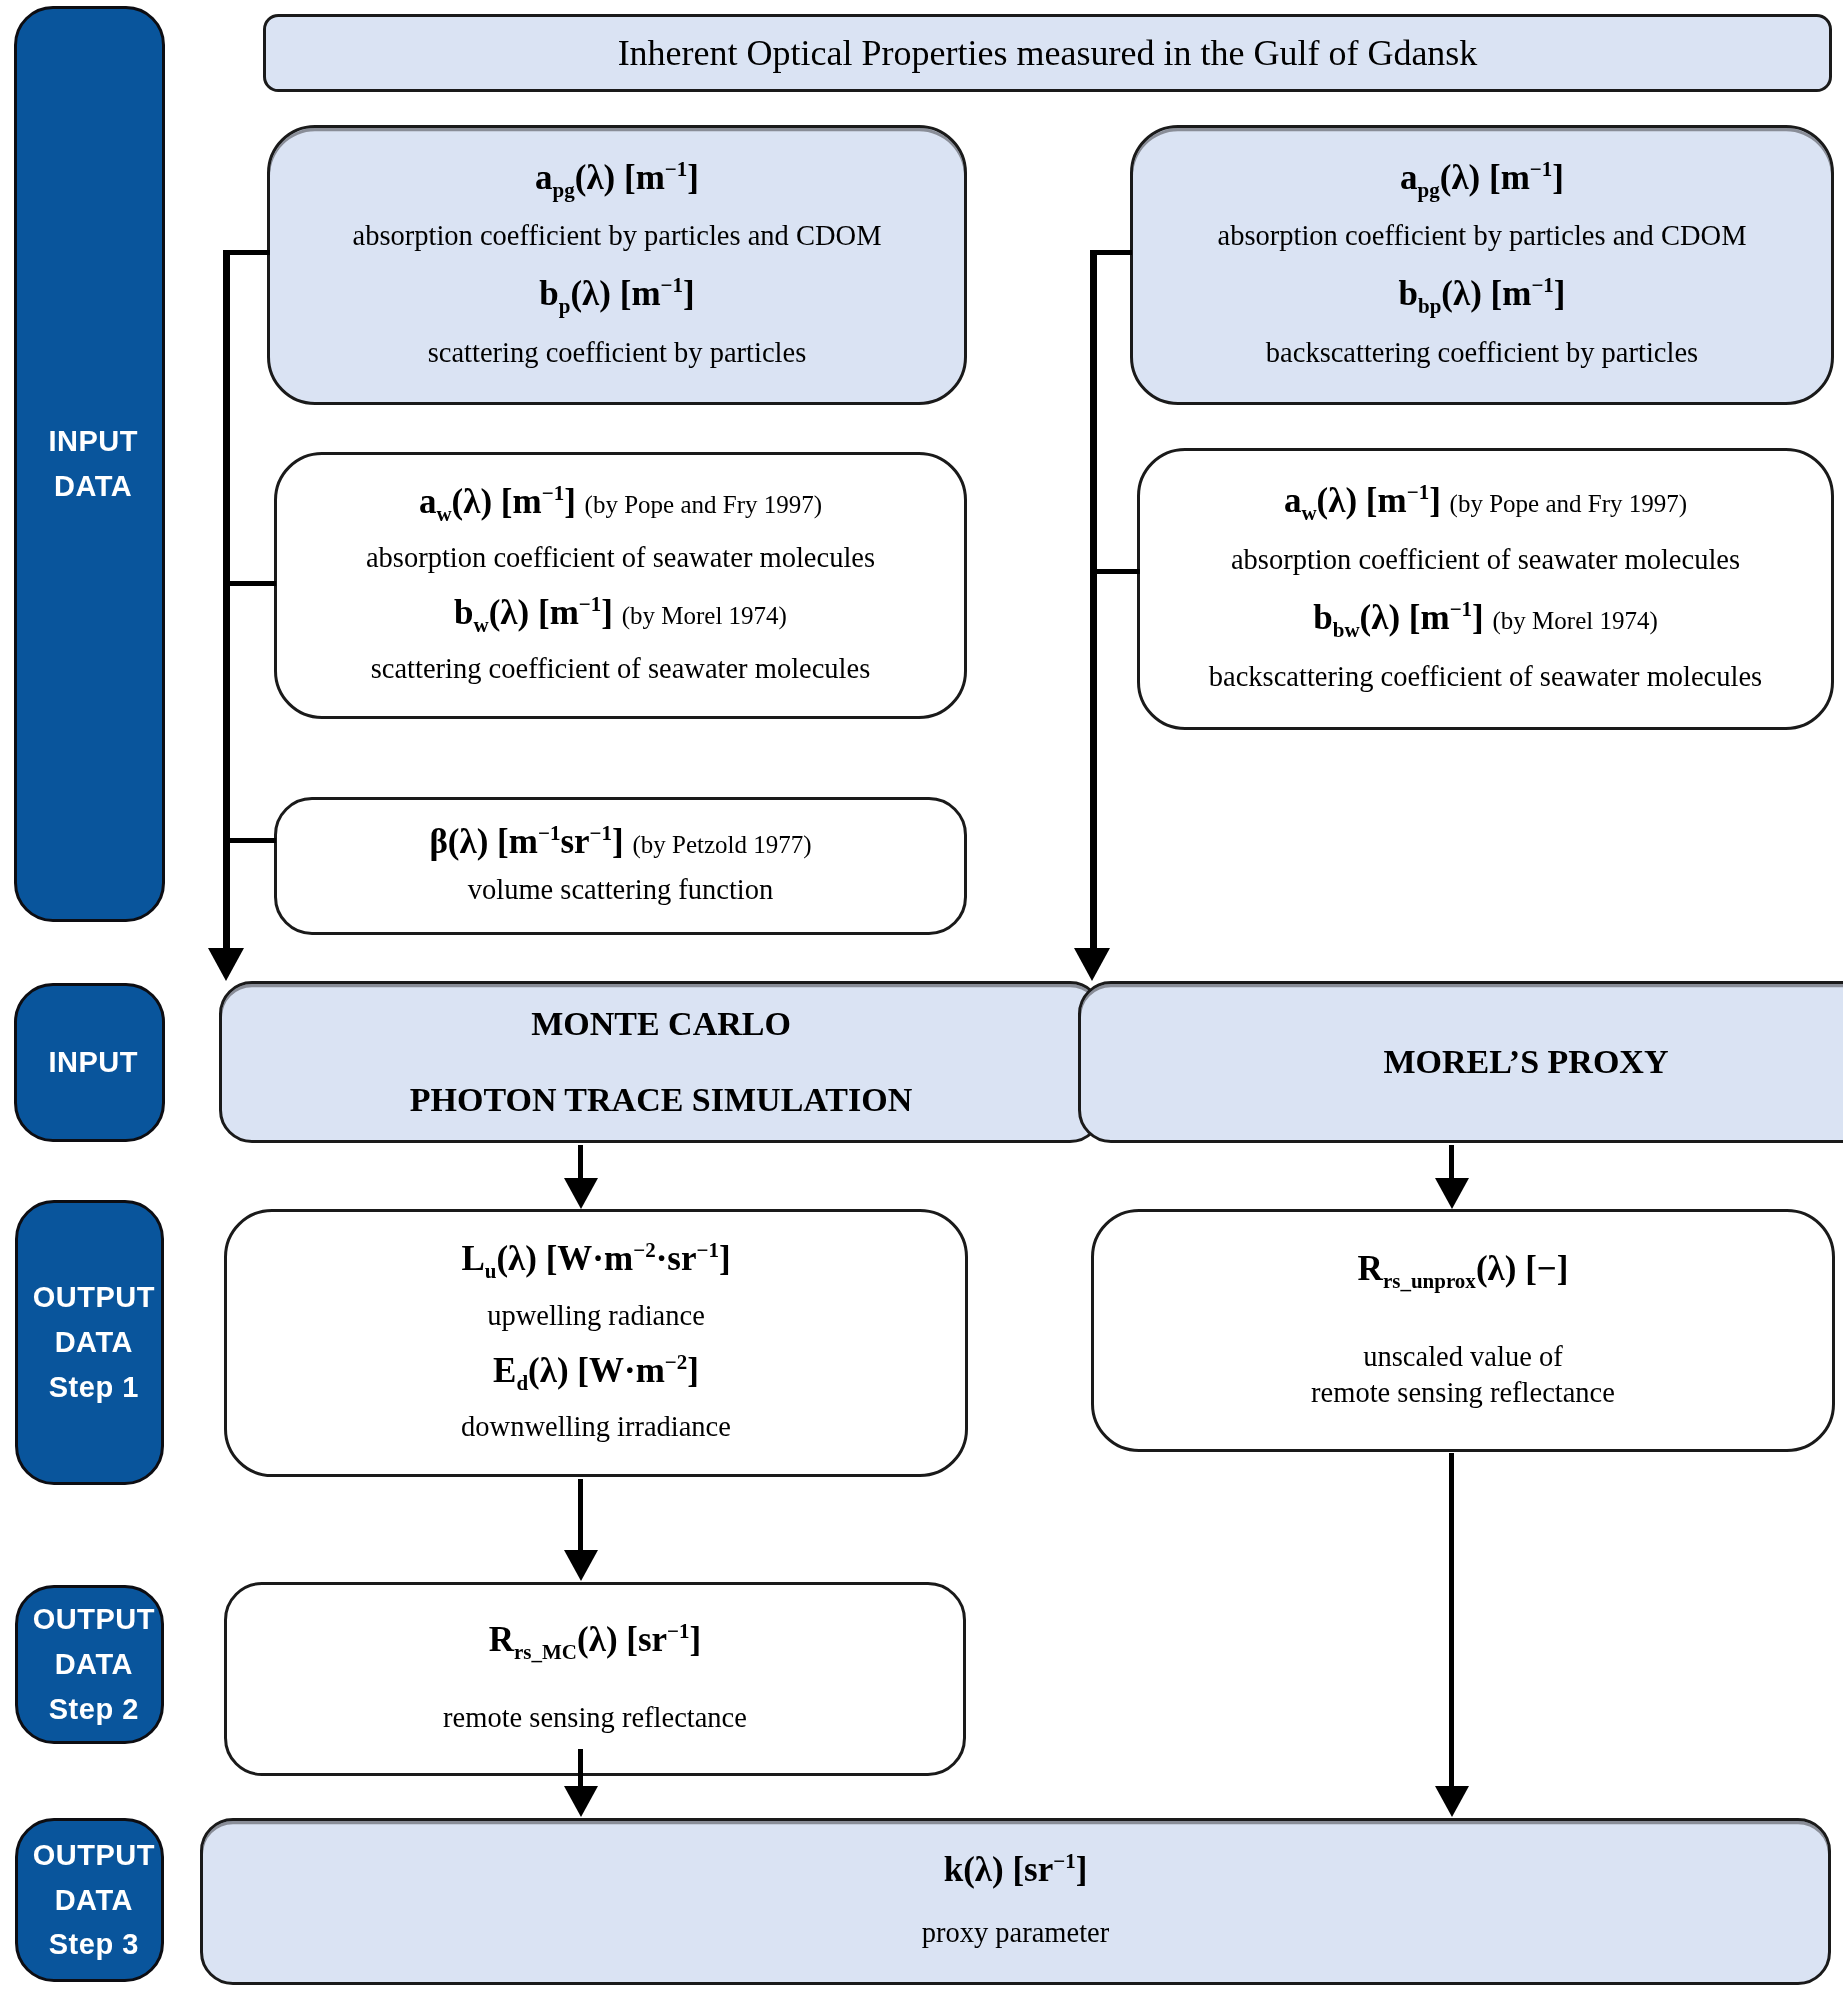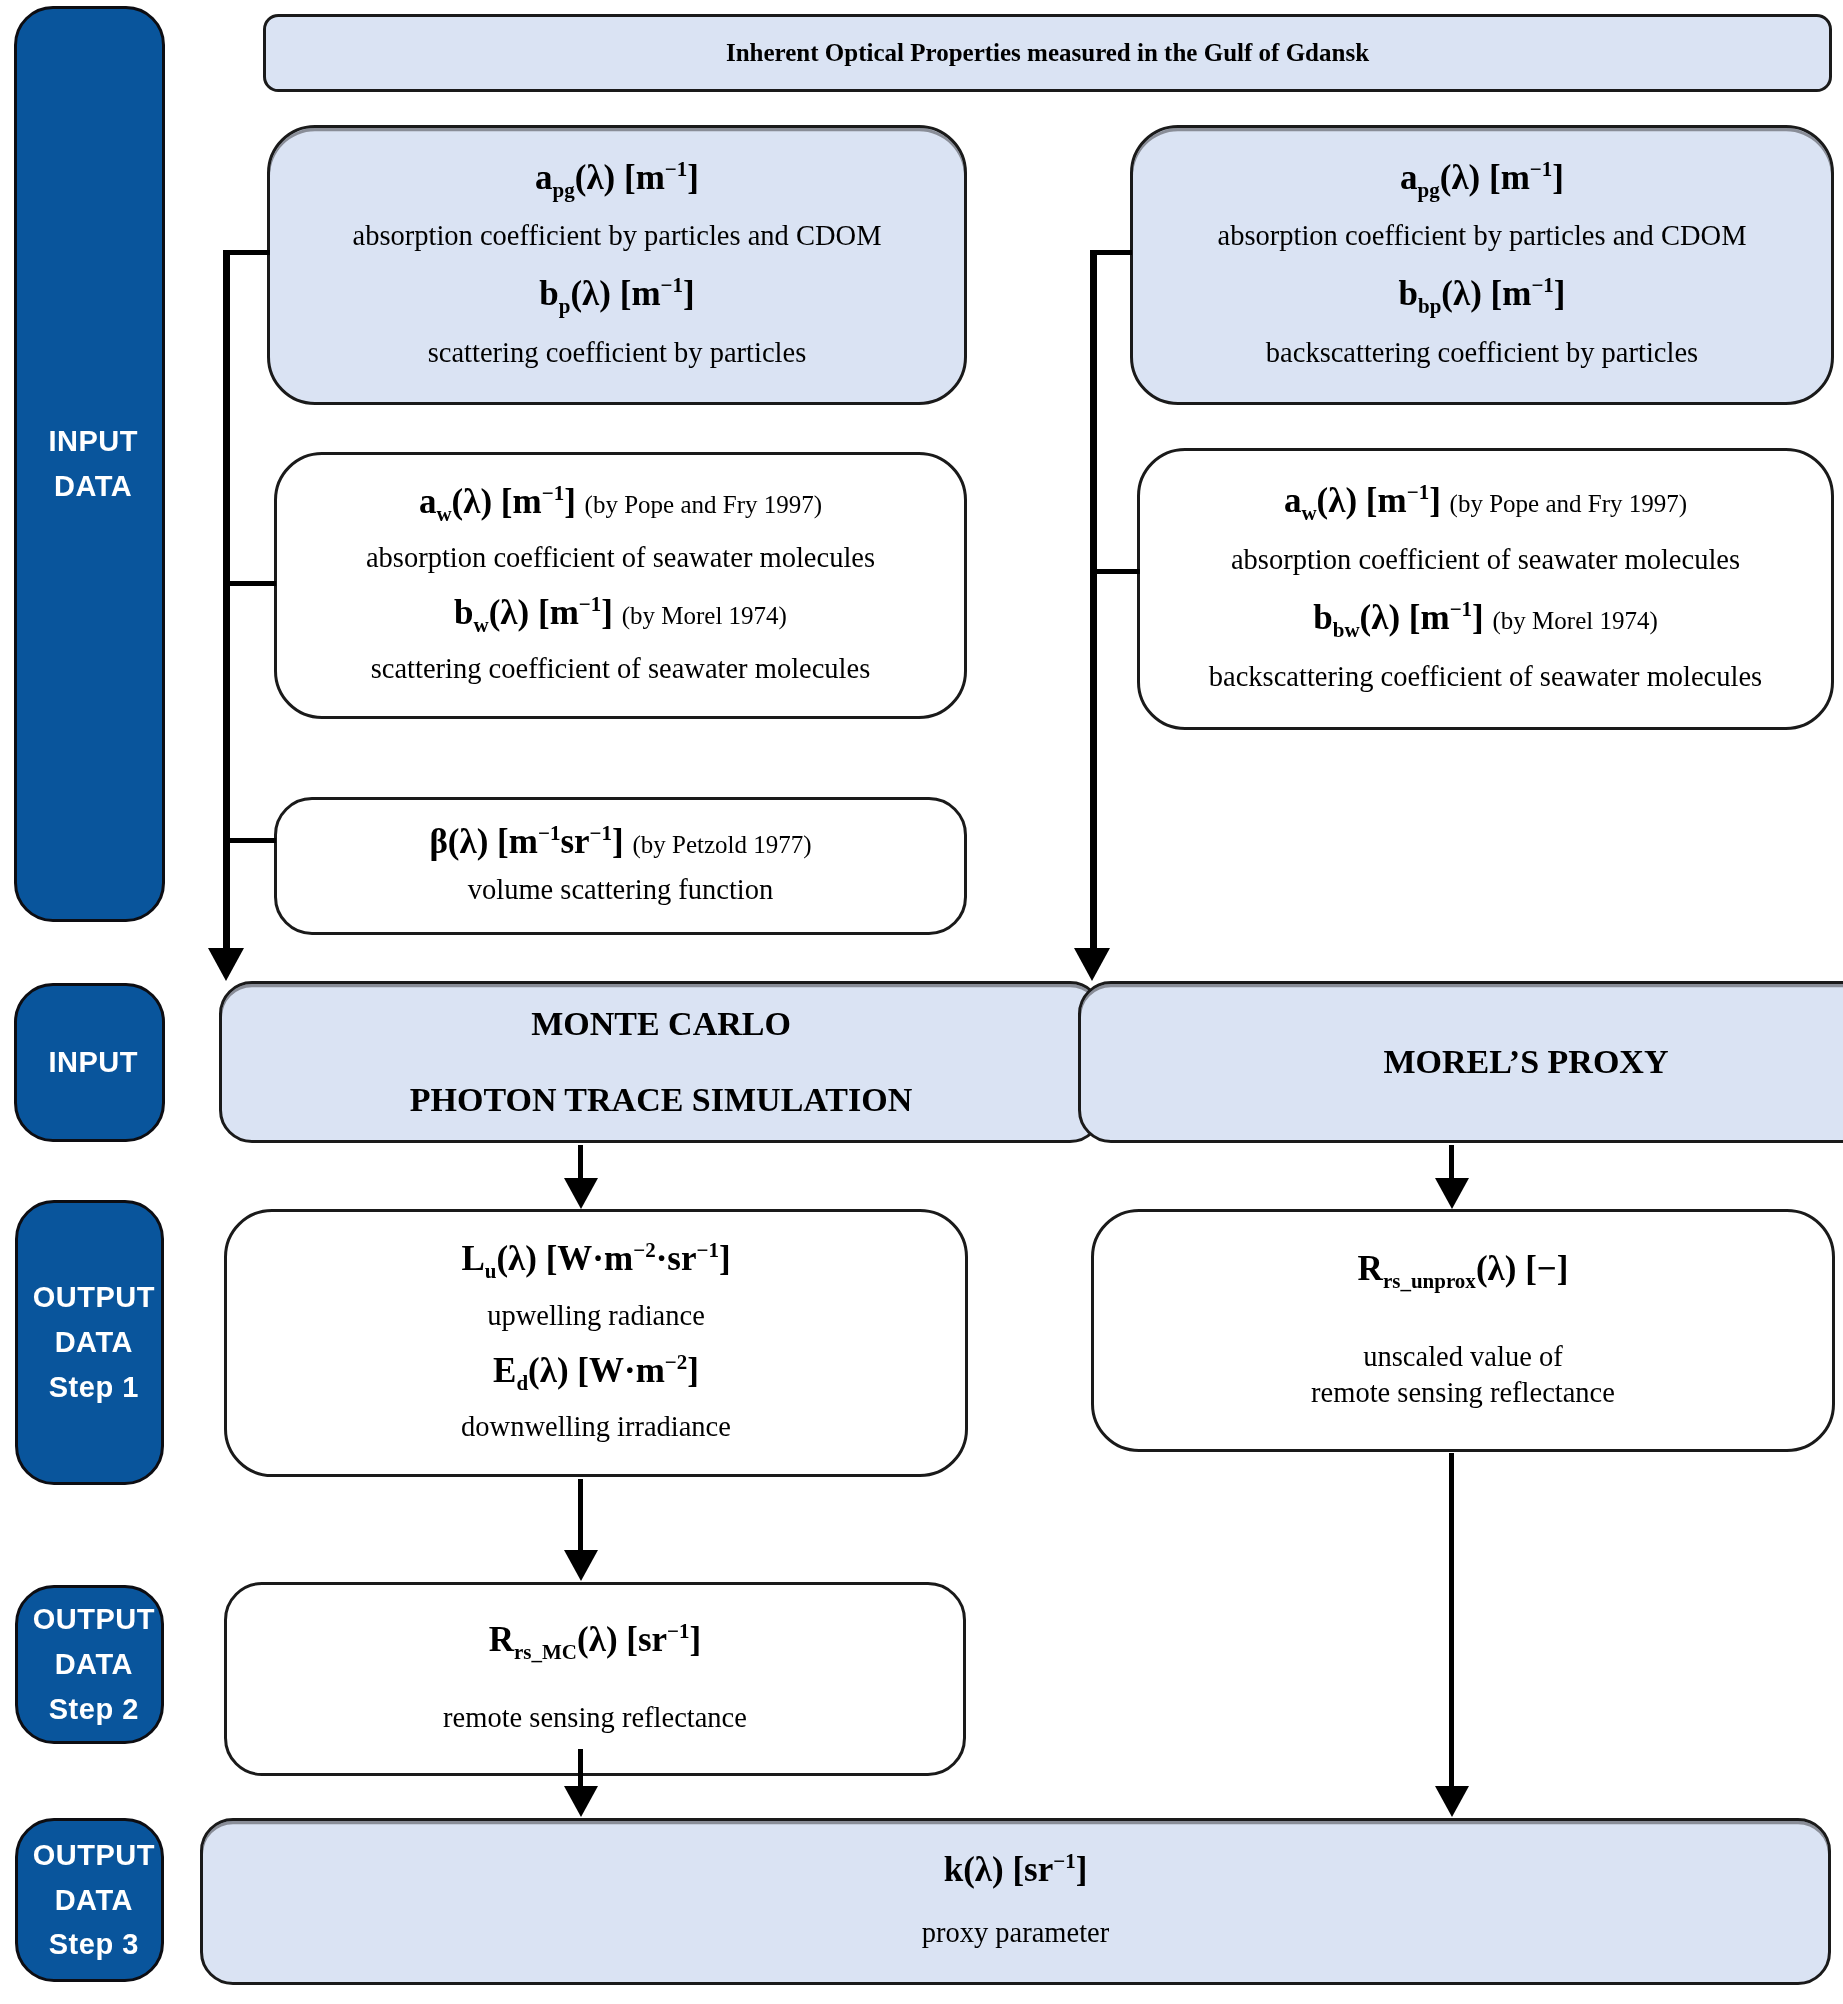--- a/index.html
+++ b/index.html
@@ -8,21 +8,21 @@
     --light-blue:#dae3f3;
     --line:#000000;
     --border:#1a1a1a;
   }
   #canvas{position:relative;width:1843px;height:2005px;background:#ffffff;overflow:hidden;}
 
   .titlebar{
     position:absolute;box-sizing:border-box;
     background:var(--light-blue);border:3.3px solid var(--border);border-radius:15.3px;
     display:flex;align-items:center;justify-content:center;text-align:center;
-    font-family:"Liberation Serif",serif;font-weight:bold;font-size:25px;color:#000;
+    font-family:"Liberation Serif",serif;font-weight:normal;font-size:36px;color:#000;
   }
   .side{
     position:absolute;box-sizing:border-box;
     background:var(--dark-blue);border:3.3px solid #0d0d12;border-radius:39px;
     color:#ffffff;font-family:"Liberation Sans",sans-serif;font-weight:bold;
     font-size:29px;line-height:1.55;letter-spacing:0.5px;
     display:flex;align-items:center;justify-content:center;text-align:center;
     white-space:pre-line;
     padding-left:8px;
   }

